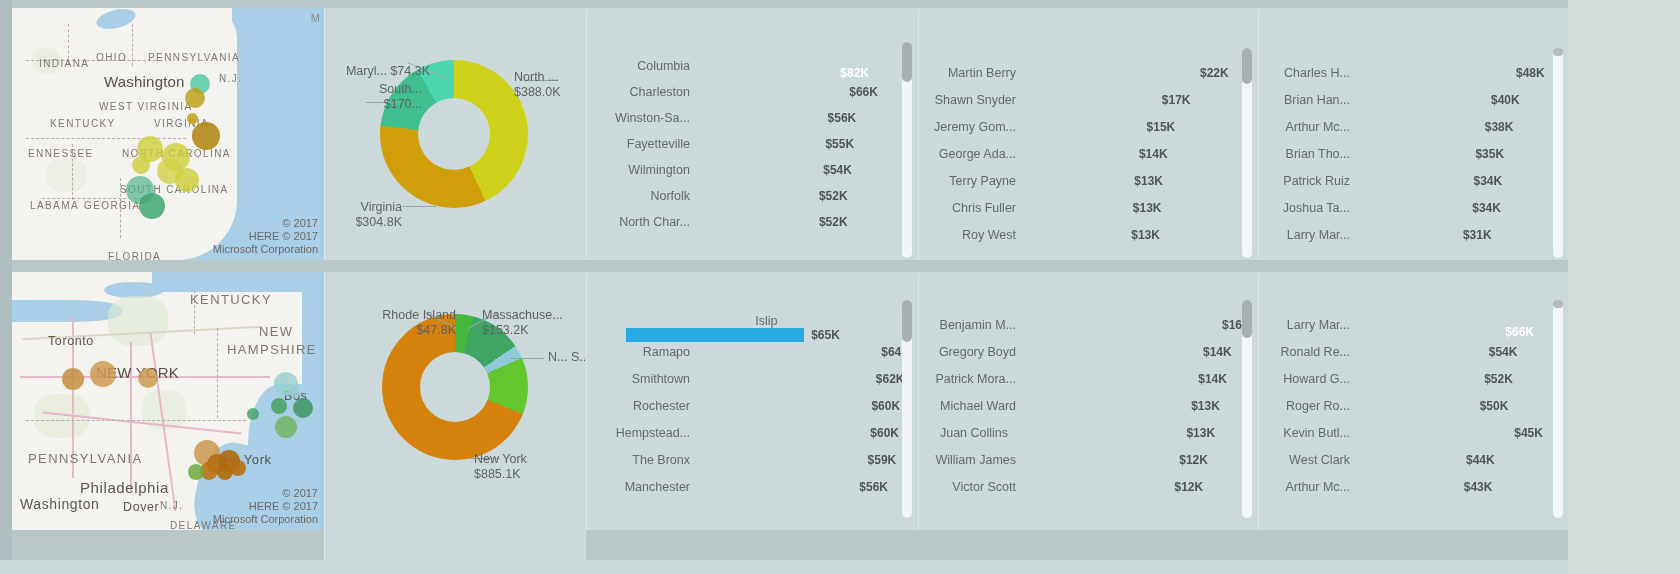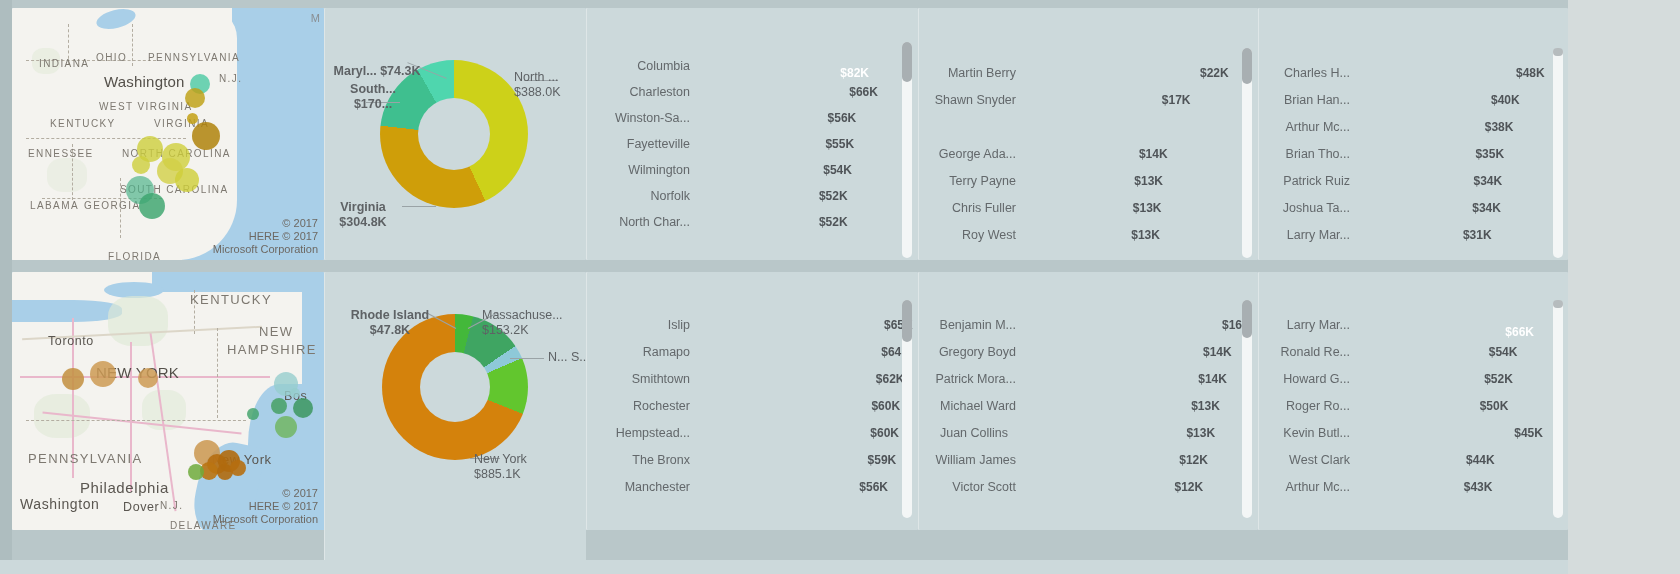--- a/index.html
+++ b/index.html
@@ -35,21 +35,21 @@
   .maplabel.city{font-size:12.5px;color:#5a5650;}
   .bubble{position:absolute;border-radius:50%;}
   .attrib{position:absolute;right:6px;bottom:4px;text-align:right;color:#6d6862;font-size:11px;line-height:13px;white-space:nowrap;}
   .mapglyph{position:absolute;font-size:11px;color:#8a8f93;}
 
   
   .donutwrap{position:relative;}
   .donut{position:absolute;border-radius:50%;}
   .donut::after{content:"";position:absolute;border-radius:50%;background:#ccd9db;}
   .dlabel{position:absolute;color:#5e6265;font-size:12.5px;line-height:15px;white-space:nowrap;}
-  .dlabel.r{text-align:center;font-weight:bold;}
+  .dlabel.r{text-align:right;}
   .leader{position:absolute;border-top:1px solid #9aa3a6;}
 
   
   .barchart{position:absolute;inset:0;}
   .barrow{position:absolute;display:flex;align-items:center;left:0;right:0;}
   .barcat{flex:0 0 auto;text-align:right;color:#63686b;font-size:12.5px;white-space:nowrap;overflow:hidden;padding-right:9px;}
   .bartrack{position:relative;flex:1 1 auto;display:flex;align-items:center;}
   .bar{height:100%;border-radius:0;}
   .barval{font-size:12px;color:#4f5458;font-weight:bold;padding-left:7px;white-space:nowrap;}
   .barval.inside{position:absolute;right:8px;color:#ffffff;padding-left:0;}
@@ -221,20 +221,27 @@
             <div class="bartrack">
               <div class="bar bar-green" style="width: 168px;"></div>
               <div class="barval">$22K</div>
             </div>
           </div>
           <div class="barrow" style="top: 81px; height: 21px; left: 14px; right: 36px;">
             <div class="barcat" style="width: 84px;">Shawn Snyder</div>
             <div class="bartrack">
               <div class="bar bar-green" style="width: 129.818px;"></div>
               <div class="barval">$17K</div>
+            </div>
+          </div>
+          <div class="barrow" style="top: 108px; height: 21px; left: 14px; right: 36px;">
+            <div class="barcat" style="width: 84px;">Jeremy Gom...</div>
+            <div class="bartrack">
+              <div class="bar bar-green" style="width: 114.545px;"></div>
+              <div class="barval">$15K</div>
             </div>
           </div>
           <div class="barrow" style="top: 135px; height: 21px; left: 14px; right: 36px;">
             <div class="barcat" style="width: 84px;">George Ada...</div>
             <div class="bartrack">
               <div class="bar bar-green" style="width: 106.909px;"></div>
               <div class="barval">$14K</div>
             </div>
           </div>
           <div class="barrow" style="top: 162px; height: 21px; left: 14px; right: 36px;">
@@ -407,21 +414,21 @@
         <span>S...</span>
       </div>
       <div class="dlabel" style="left:150px;top:180px;">
         <div>New York</div>
         <div>$885.1K</div>
       </div>
     </div>
 
     <div class="panel sep" style="width:332px;height:258px;">
       <div class="barchart" id="r2c">
-          <div class="barrow" style="top: 42px; height: 21px; left: 6px; right: 44px;">
+          <div class="barrow" style="top: 42px; height: 21px; left: 6px; right: 44px; flex-direction: column;">
             <div class="barcat" style="width: 98px;">Islip</div>
             <div class="bartrack">
               <div class="bar bar-blue" style="width: 178px;"></div>
               <div class="barval">$65K</div>
             </div>
           </div>
           <div class="barrow" style="top: 69px; height: 21px; left: 6px; right: 44px;">
             <div class="barcat" style="width: 98px;">Ramapo</div>
             <div class="bartrack">
               <div class="bar bar-blue" style="width: 175.262px;"></div>

